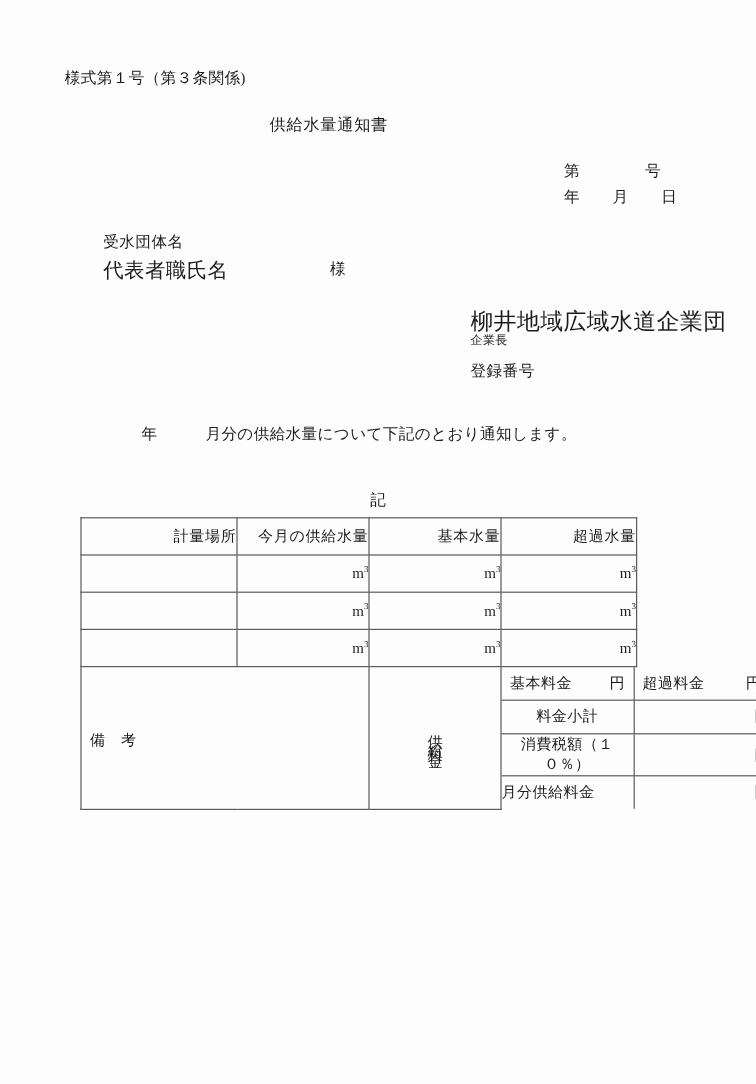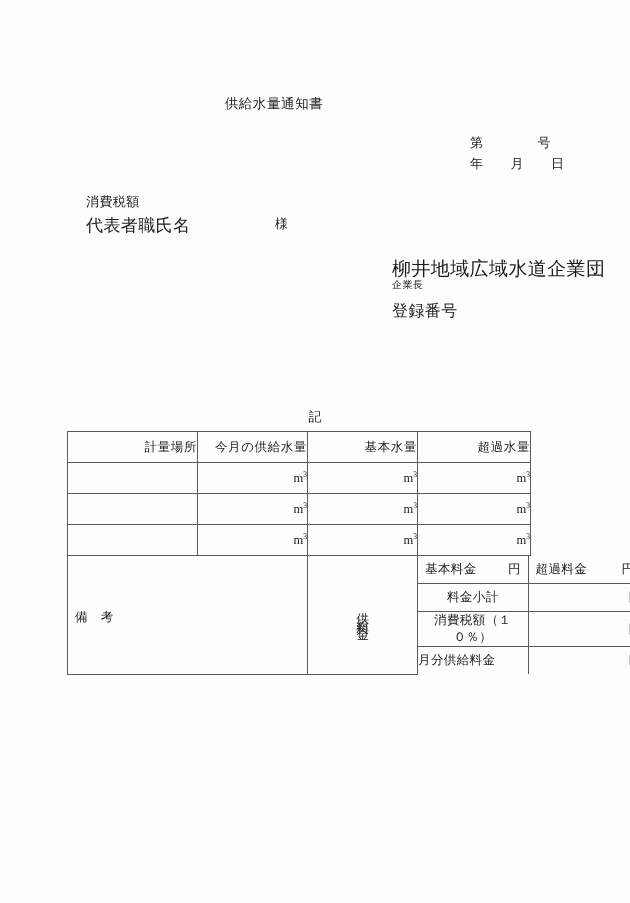--- a/index.html
+++ b/index.html
@@ -30,21 +30,21 @@
 
   .num-line     { left: 470px; top: 134px; font-size: 13px; letter-spacing: .5px; }
   .date-line    { left: 470px; top: 155px; font-size: 13px; letter-spacing: .5px; }
 
   .recv-org     { left: 86px;  top: 193px; font-size: 13px; letter-spacing: .4px; }
   .recv-rep     { left: 86px;  top: 215px; font-size: 17px; letter-spacing: .4px; }
   .recv-sama    { left: 275px; top: 215px; font-size: 13px; }
 
   .issuer-1     { left: 392px; top: 256px; font-size: 19px; letter-spacing: .4px; }
   .issuer-2     { left: 392px; top: 278px; font-size: 10px; letter-spacing: .4px; }
-  .issuer-3     { left: 392px; top: 300px; font-size: 16px; letter-spacing: .4px; }
+  .issuer-3     { left: 392px; top: 300px; font-size: 13px; letter-spacing: .4px; }
 
   .notice       { left: 118px; top: 353px; font-size: 13px; letter-spacing: .3px; }
 
   .ki           { left: 0;     top: 408px; width: 630px; text-align: center; font-size: 13px; }
 
   
   .tbl-wrap {
     position: absolute;
     left: 67px;
     top: 431px;
@@ -118,33 +118,35 @@
   .fee-row-lbl { padding-left: 7px; letter-spacing: .4px; text-align: center; }
   .fee-total-lbl { padding-left: 30px; letter-spacing: .4px; }
 
   .nested-td { padding: 0 !important; border: none !important; height: auto !important; }
 </style>
 </head>
 <body>
 
 <div class="page">
 
+  <div class="abs form-no">様式第１号（第３条関係)</div>
   <div class="abs doc-title">供給水量通知書</div>
 
   <div class="abs num-line">第　　　　号</div>
   <div class="abs date-line">年　　月　　日</div>
 
-  <div class="abs recv-org">消費税額</div>
+  <div class="abs recv-org">受水団体名</div>
   <div class="abs recv-rep">代表者職氏名</div>
   <div class="abs recv-sama">様</div>
 
   <div class="abs issuer-1">柳井地域広域水道企業団</div>
   <div class="abs issuer-2">企業長</div>
   <div class="abs issuer-3">登録番号</div>
 
+  <div class="abs notice">年　　　月分の供給水量について下記のとおり通知します。</div>
 
   <div class="abs ki">記</div>
 
   <div class="tbl-wrap">
     <table class="grid">
       <colgroup>
         <col class="c-place">
           <col class="c-cur">
           <col class="c-base">
           <col class="c-over">

